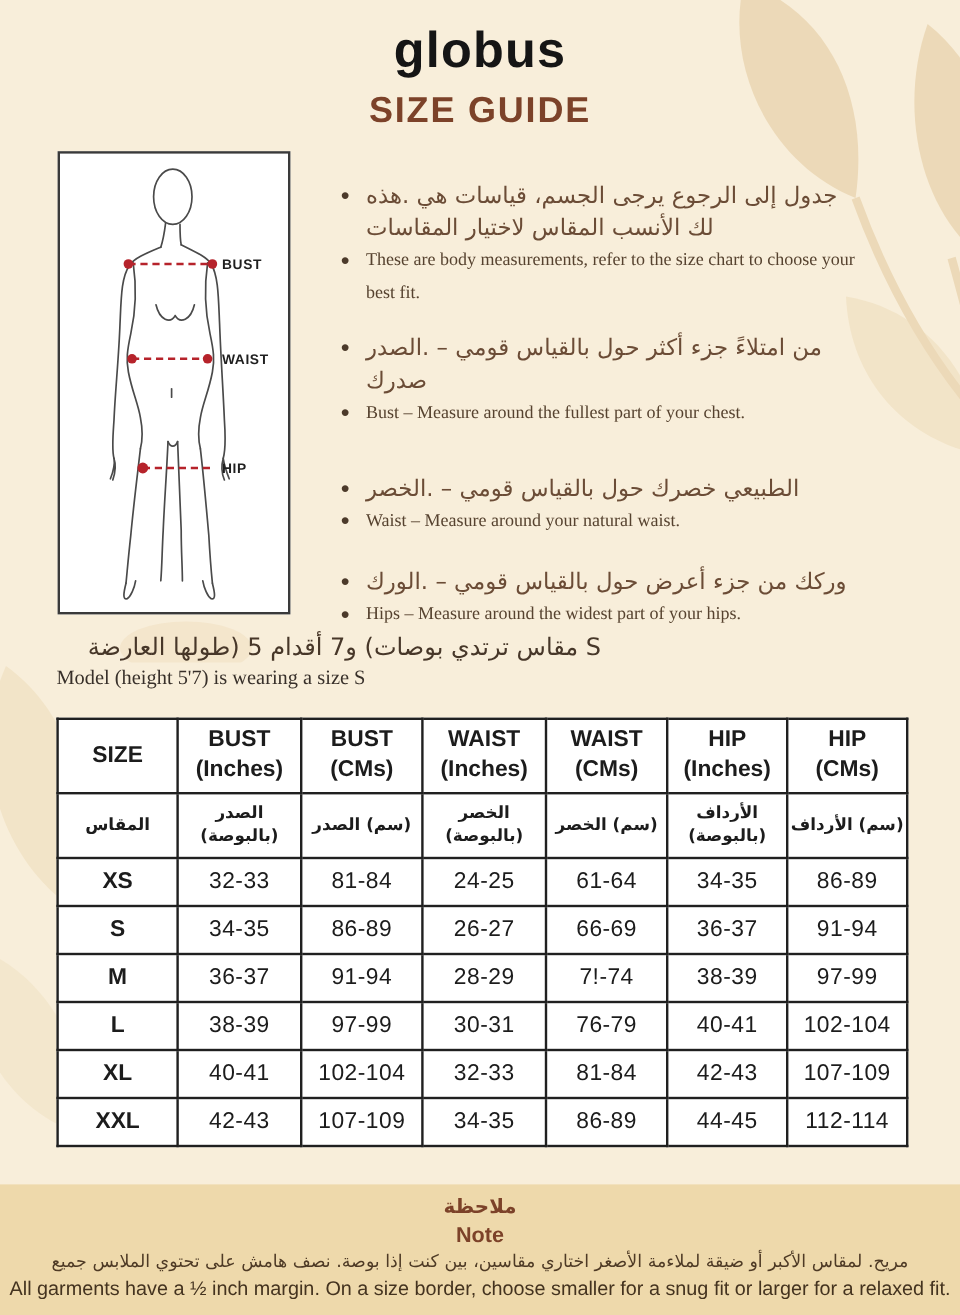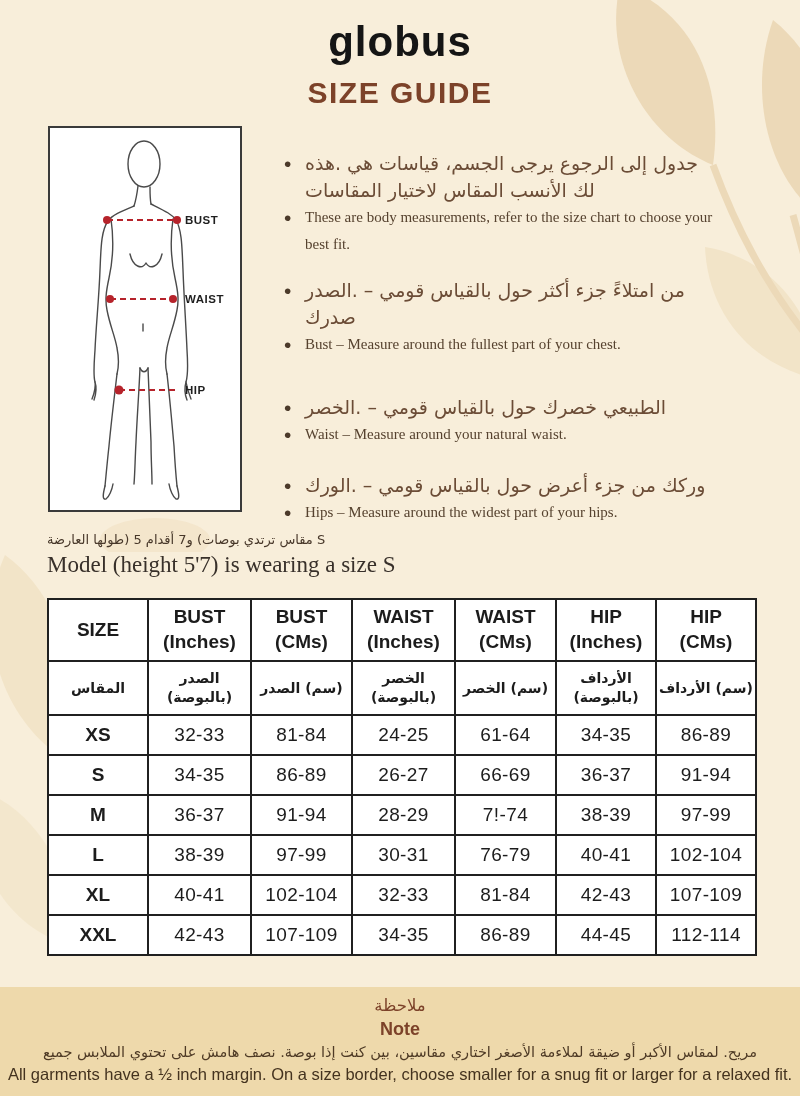--- a/index.html
+++ b/index.html
@@ -32,39 +32,39 @@
   .b-group.g2{margin-bottom:36px;}
   .b-group.g3{margin-bottom:24px;}
   .b-line{display:flex; gap:11px; align-items:flex-start;}
   .b-dot{flex:0 0 10px; font-size:21px; line-height:27px; color:#4c3a2a;}
   .b-dot::before{content:"\2022";}
   .b-text{flex:1 1 auto;}
   .ar{font-family:"DejaVu Sans", sans-serif; direction:ltr; unicode-bidi:normal;}
   .b-text.ar{font-size:19px; line-height:27px; color:var(--arabic-brown); text-align:left;}
   .b-text.en{font-family:"Liberation Serif", serif; font-size:15px; line-height:27px; color:var(--text-brown);}
   .model-info{position:absolute; left:47px; top:527px; width:480px;}
-  .model-ar{font-size:13px; line-height:25px; color:#473729; text-align:left;}
-  .model-en{font-family:"Liberation Serif", serif; font-size:23px; line-height:25px; color:#38302a;}
+  .model-ar{font-size:20px; line-height:25px; color:#473729; text-align:center;}
+  .model-en{font-family:"Liberation Serif", serif; font-size:17px; line-height:25px; color:#38302a;}
   table.size-table{
     position:absolute; left:47px; top:598px; width:708px;
     border-collapse:collapse; table-layout:fixed; background:#ffffff;
   }
   table.size-table td{
     border:2px solid #202020; text-align:center; vertical-align:middle;
     color:var(--table-text); padding:0;
   }
   .th-en{height:60px; font-size:19px; font-weight:700; line-height:1.3;}
   .th-ar{height:52px; font-weight:700; font-size:14px; line-height:1.35; font-family:"DejaVu Sans", sans-serif;}
   .td-size{height:38px; font-size:19px; font-weight:700;border-radius:11px;}
   .td-val{font-size:19px; font-weight:400; letter-spacing:.4px;}
   .note{
     position:absolute; left:0; top:987px; width:800px; height:109px;
     background:var(--note-background); text-align:center; box-sizing:border-box; padding-top:7px;
   }
-  .note-title-ar{font-family:"DejaVu Sans", sans-serif; font-size:16.5px; font-weight:400; color:var(--accent-brown); line-height:24px;}
+  .note-title-ar{font-family:"DejaVu Sans", sans-serif; font-size:16.5px; font-weight:700; color:var(--accent-brown); line-height:24px;}
   .note-title-en{font-size:18px; font-weight:700; color:var(--accent-brown); line-height:23px;}
   .note-ar{font-family:"DejaVu Sans", sans-serif; font-size:14.5px; color:#4e3a25; line-height:22px;}
   .note-en{font-size:16.5px; color:#44331f; line-height:23px;}
   svg text.m-label{font-family:"Liberation Sans", sans-serif; font-size:11.5px; font-weight:700; fill:#1f1f1f; letter-spacing:.5px;}
 </style>
 </head>
 <body>
 
 <div id="canvas">
 

